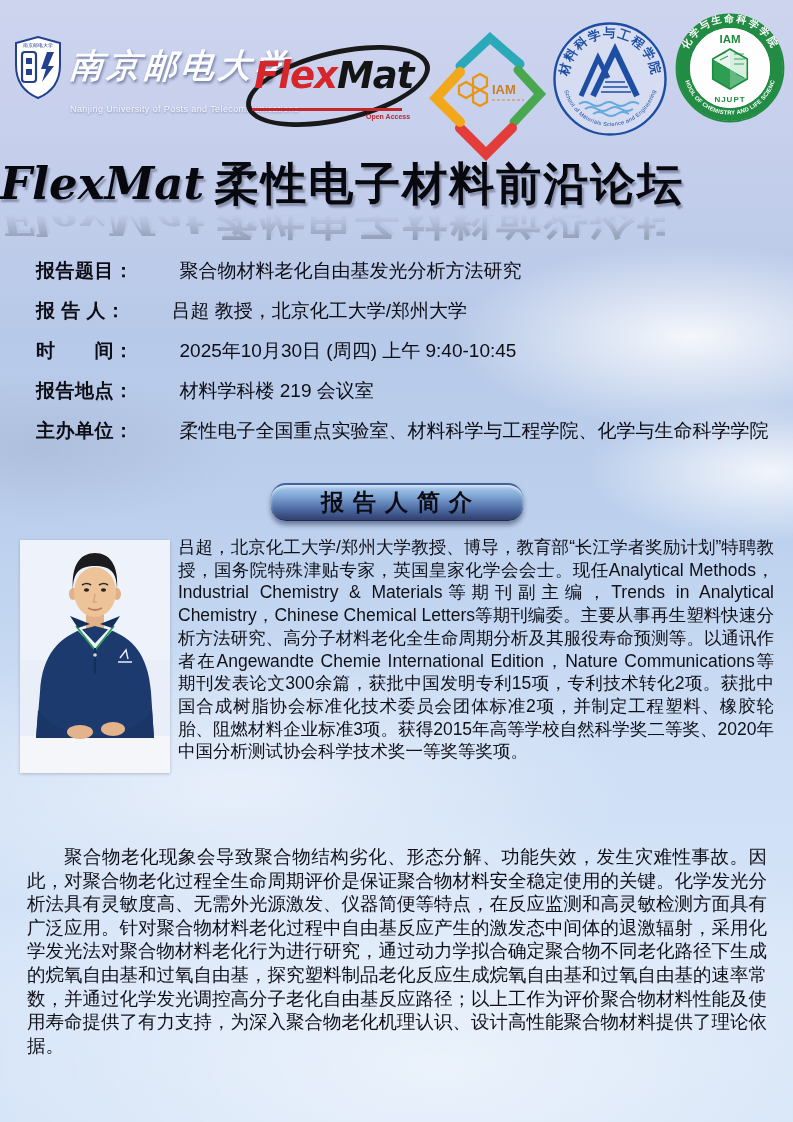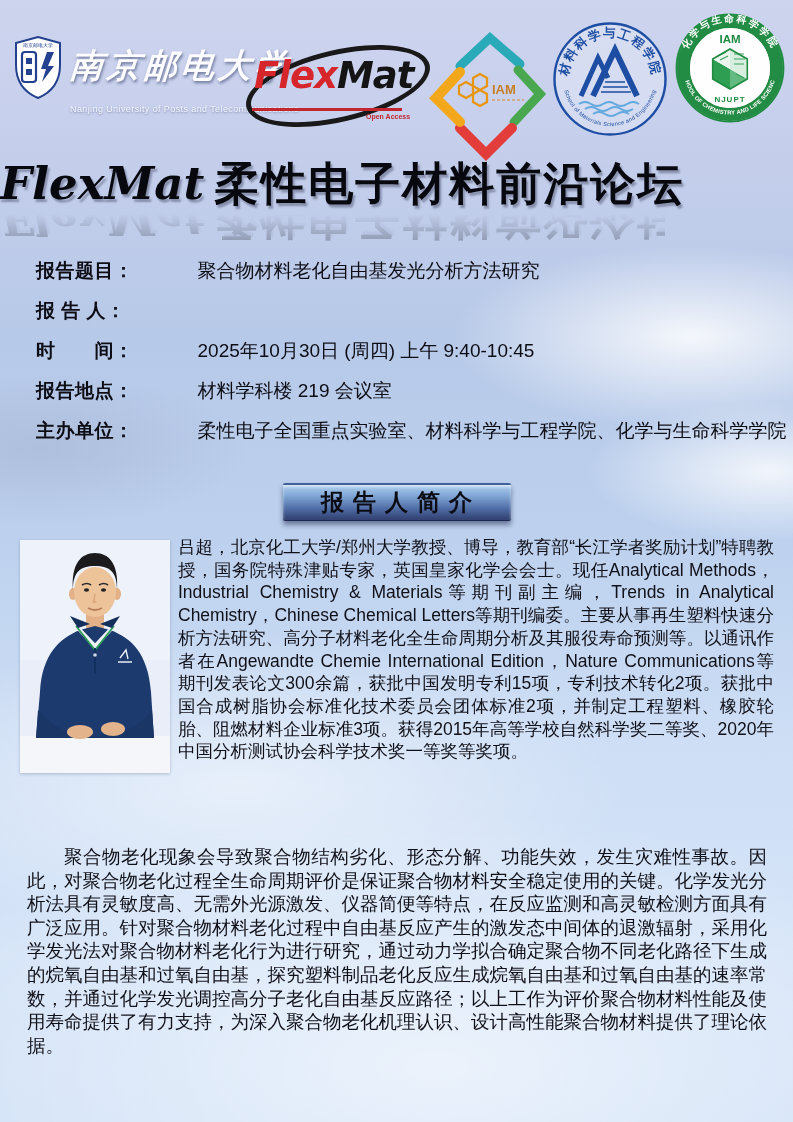--- a/index.html
+++ b/index.html
@@ -50,25 +50,25 @@
   .title-en{font-style:italic;margin-right:10px;}
   .title-cn{letter-spacing:2px;}
   .title-mirror{transform:scaleY(-1);opacity:0.30;margin-top:-12px;filter:blur(0.6px);
     -webkit-mask-image:linear-gradient(to bottom, rgba(0,0,0,0.85), transparent 60%);
     mask-image:linear-gradient(to bottom, rgba(0,0,0,0.85), transparent 60%);}
 
   
   .info{left:36px;top:258px;width:735px;}
   .info-row{display:flex;align-items:baseline;height:40px;font-size:19px;gap:40px;}
   .info-label{font-weight:bold;white-space:pre;letter-spacing:0.5px;}
-  .info-value{margin-left:24px;white-space:nowrap;}
+  .info-value{margin-left:6px;white-space:nowrap;}
 
   
   .section-btn{
-    left:50%;transform:translateX(-50%);width:228px;height:38px;border-radius:2px;
+    left:50%;transform:translateX(-50%);width:252px;height:38px;border-radius:15px;
     background:linear-gradient(180deg,#aecdec 0%,#84abd9 28%,#4f6ca5 68%,#303e6e 100%);
     border-top:2px solid #44629a;border-bottom:1px solid #1d2750;
     box-shadow:0 4px 5px rgba(25,35,75,0.5), inset 0 2px 3px rgba(255,255,255,0.55);
     display:flex;align-items:center;justify-content:center;
     font-family:"DejaVu Serif","Liberation Serif",serif;font-weight:bold;font-size:23px;
     letter-spacing:9px;padding-left:9px;color:#0c0c14;box-sizing:border-box;
   }
   .btn-bio{top:483px;} .btn-abs{top:791px;}
 
   
@@ -181,20 +181,21 @@
     <div class="title-line title-mirror" aria-hidden="true"><span class="title-en">FlexMat</span><span class="title-cn">柔性电子材料前沿论坛</span></div>
   </div>
 
   <div class="abs info">
     <div class="info-row">
       <span class="info-label">报告题目：</span>
       <span class="info-value">聚合物材料老化自由基发光分析方法研究</span>
     </div>
     <div class="info-row">
       <span class="info-label">报 告 人：</span>
+      <span class="info-value">吕超 教授，北京化工大学/郑州大学</span>
     </div>
     <div class="info-row">
       <span class="info-label">时　　间：</span>
       <span class="info-value">2025年10月30日 (周四)  上午 9:40-10:45</span>
     </div>
     <div class="info-row">
       <span class="info-label">报告地点：</span>
       <span class="info-value">材料学科楼 219 会议室</span>
     </div>
     <div class="info-row">

